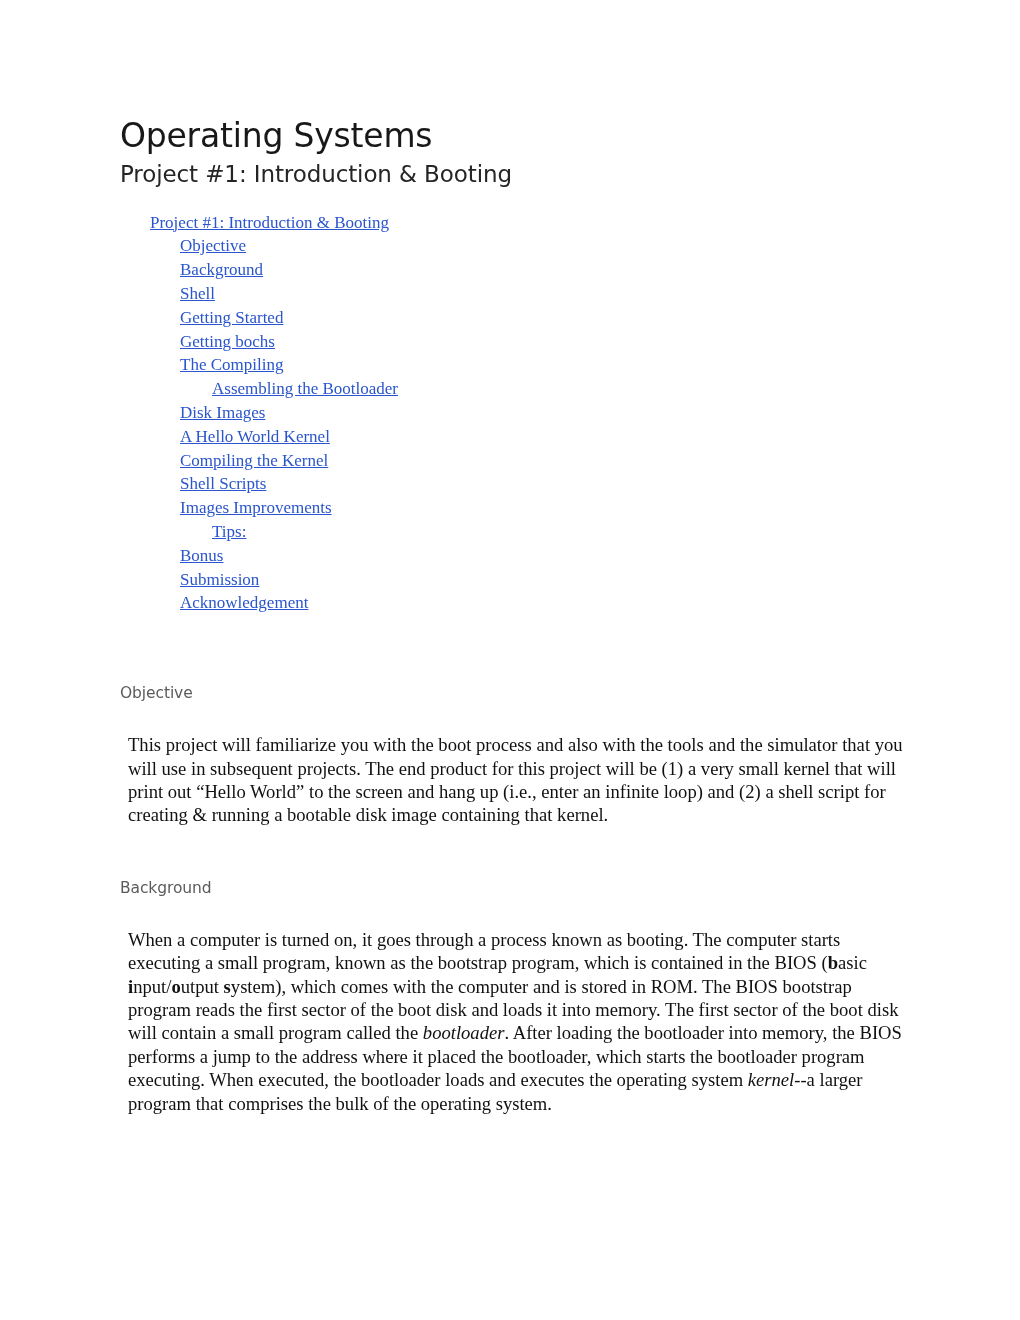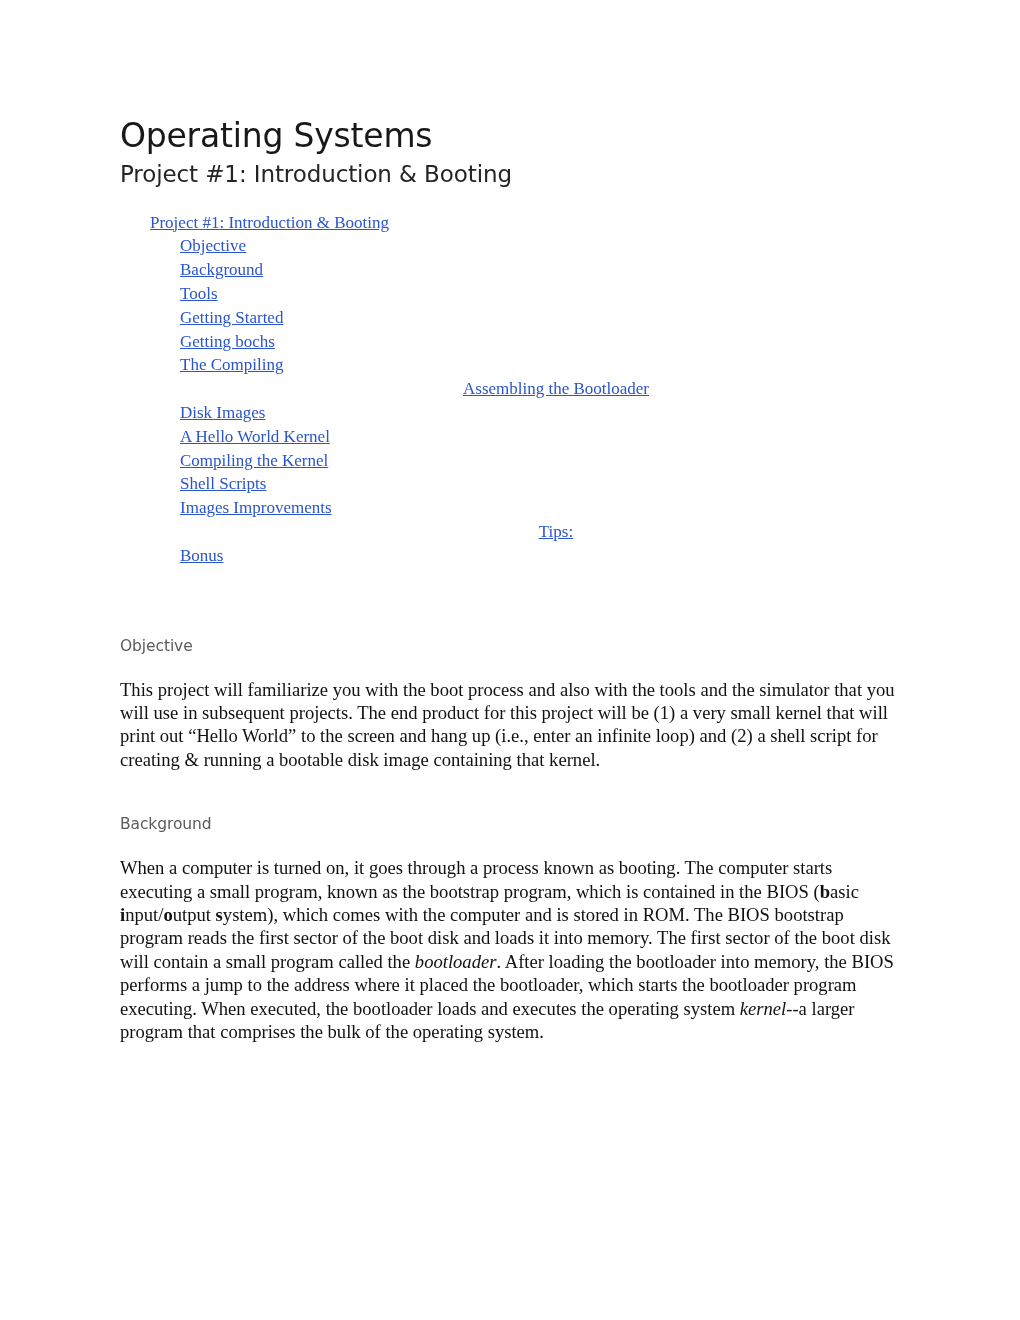--- a/index.html
+++ b/index.html
@@ -66,21 +66,21 @@
   .toc-link {
     font-family: "Liberation Serif", "DejaVu Serif", serif;
     font-size: 17px;
     color: #2a55cc;
     text-decoration: underline;
     text-underline-offset: 1px;
     cursor: pointer;
   }
   .lvl0 { padding-left: 30px; }
   .lvl1 { padding-left: 60px; }
-  .lvl2 { padding-left: 92px; text-align: center; }
+  .lvl2 { padding-left: 92px; }
 
   
   .section-heading {
     font-family: "DejaVu Sans", "Liberation Sans", sans-serif;
     font-size: 15.5px;
     font-weight: 400;
     color: #5b5b5b;
     letter-spacing: -0.1px;
     margin: 0;
     padding: 0;
@@ -88,53 +88,55 @@
   .gap-before-objective { height: 69px; }
   .gap-heading-para { height: 23px; }
   .gap-para-heading { height: 44px; }
 
   
   .body-para {
     font-family: "Liberation Serif", "DejaVu Serif", serif;
     font-size: 18.6px;
     line-height: 23.4px;
     color: #111111;
-    margin: 0;
+    margin: 8px;
     width: 778px;
     text-align: left;
   }
   .body-para b { font-weight: 700; }
   .body-para i { }
 </style>
 </head>
 <body>
 
 <div class="page">
   <div class="content">
 
     <h1 class="doc-title">Operating Systems</h1>
 
     <h2 class="doc-subtitle">Project #1: Introduction &amp; Booting</h2>
 
     <ul class="toc">
       <li class="lvl0"><a class="toc-link">Project #1: Introduction &amp; Booting</a></li>
       <li class="lvl1"><a class="toc-link">Objective</a></li>
       <li class="lvl1"><a class="toc-link">Background</a></li>
-      <li class="lvl1"><a class="toc-link">Tools</a></li>
+      <li class="lvl1"><a class="toc-link">Shell</a></li>
       <li class="lvl1"><a class="toc-link">Getting Started</a></li>
       <li class="lvl1"><a class="toc-link">Getting bochs</a></li>
       <li class="lvl1"><a class="toc-link">The Compiling</a></li>
       <li class="lvl2"><a class="toc-link">Assembling the Bootloader</a></li>
       <li class="lvl1"><a class="toc-link">Disk Images</a></li>
       <li class="lvl1"><a class="toc-link">A Hello World Kernel</a></li>
       <li class="lvl1"><a class="toc-link">Compiling the Kernel</a></li>
       <li class="lvl1"><a class="toc-link">Shell Scripts</a></li>
       <li class="lvl1"><a class="toc-link">Images Improvements</a></li>
       <li class="lvl2"><a class="toc-link">Tips:</a></li>
       <li class="lvl1"><a class="toc-link">Bonus</a></li>
+      <li class="lvl1"><a class="toc-link">Submission</a></li>
+      <li class="lvl1"><a class="toc-link">Acknowledgement</a></li>
     </ul>
 
     <div class="gap-before-objective"></div>
 
     <h3 class="section-heading">Objective</h3>
 
     <div class="gap-heading-para"></div>
 
     <p class="body-para">This project will familiarize you with the boot process and also with the tools and the simulator that you will use in subsequent projects. The end product for this project will be (1) a very small kernel that will print out “Hello World” to the screen and hang up (i.e., enter an infinite loop) and (2) a shell script for creating &amp; running a bootable disk image containing that kernel.</p>
 

